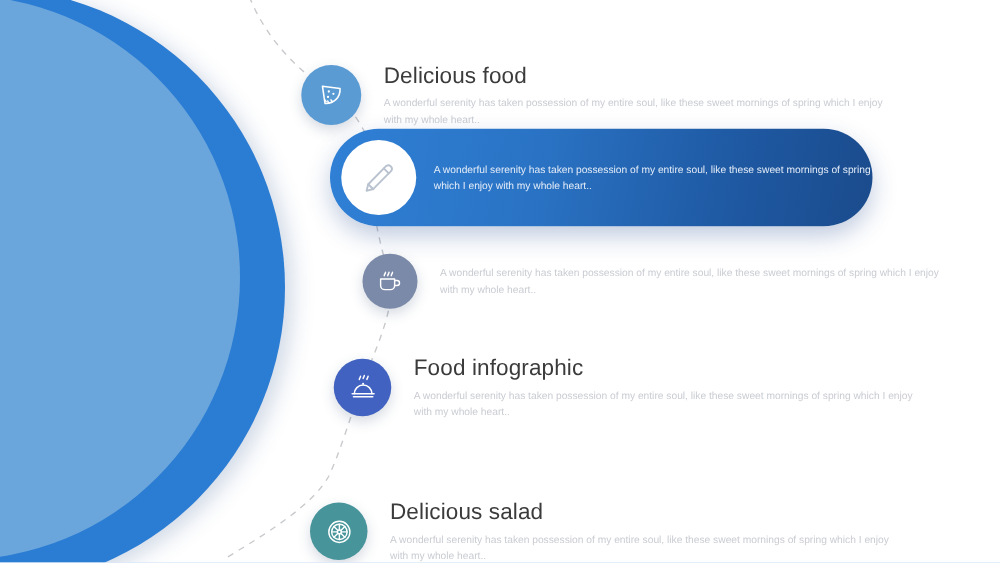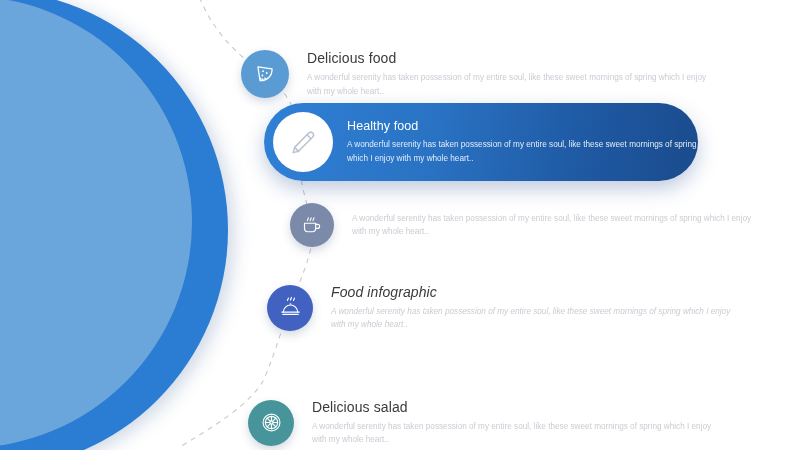--- a/index.html
+++ b/index.html
@@ -63,21 +63,21 @@
     border-radius: 50%;
     display: flex;
     align-items: center;
     justify-content: center;
     box-shadow: 0 4px 10px rgba(60,80,120,0.22);
   }
   .icon-badge svg { display: block; }
 
   .row-text { margin-left: 18px; }
   .row-title {
-    font-size: 14px;
+    font-size: 18px;
     color: #3b3b3b;
     letter-spacing: .1px;
     margin: 0 0 5px 0;
     white-space: nowrap;
   }
   .row-body {
     font-size: 8.2px;
     line-height: 1.62;
     color: #c9ccd2;
     margin: 0;
@@ -152,39 +152,38 @@
 
   <div id="card-healthy-food">
     <span class="icon-badge">
       <svg width="30" height="30" viewBox="0 0 24 24" fill="none" stroke="#b9c2cf" stroke-width="1.2" stroke-linecap="round" stroke-linejoin="round">
         <path d="M16.8 4.6 a2.3 2.3 0 0 1 3.2 3.2 L8.4 19.4 l-4.2 1.1 1.1-4.2 Z"></path>
         <path d="M15.2 6.2 l3.2 3.2"></path>
         <path d="M5.3 16.3 l3.2 3.2"></path>
       </svg>
     </span>
     <div class="row-text">
-      <p class="row-title">Healthy food</p>
       <p class="row-body">A wonderful  serenity has taken possession of my entire soul, like these sweet mornings of spring which I enjoy with my whole heart..</p>
     </div>
   </div>
 
   <div class="row" id="row-2" style="left:290px; top:203px;">
     <span class="icon-badge" style="width:44px;height:44px;background:#7b8aa8;">
       <svg width="24" height="24" viewBox="0 0 24 24" fill="none" stroke="#ffffff" stroke-width="1.15" stroke-linecap="round" stroke-linejoin="round">
         <path d="M4.5 10.2 h11.2 v5.1 a3.4 3.4 0 0 1 -3.4 3.4 H7.9 a3.4 3.4 0 0 1 -3.4 -3.4 Z"></path>
         <path d="M15.7 11.4 h1.9 a2 2 0 0 1 0 4 h-1.9"></path>
         <path d="M7.4 7.6 c0-1.2 1-1.6 1-2.8 M10.2 7.6 c0-1.2 1-1.6 1-2.8 M13 7.6 c0-1.2 1-1.6 1-2.8"></path>
       </svg>
     </span>
     <div class="row-text">
       <p class="row-body">A wonderful  serenity has taken possession of my entire soul, like these sweet mornings of spring which I enjoy with my whole heart..</p>
     </div>
   </div>
 
-  <div class="row" id="row-3" style="left:267px; top:284px;font-style:italic;">
+  <div class="row" id="row-3" style="left:267px; top:284px;">
     <span class="icon-badge" style="width:46px;height:46px;background:#4162c0;">
       <svg width="25" height="25" viewBox="0 0 24 24" fill="none" stroke="#ffffff" stroke-width="1.15" stroke-linecap="round" stroke-linejoin="round">
         <path d="M3.6 16.4 h16.8"></path>
         <path d="M5.2 16.4 a6.8 6.8 0 0 1 13.6 0"></path>
         <circle cx="12" cy="8.6" r="0.8" fill="#ffffff" stroke="none"></circle>
         <path d="M9.1 5.3 c0-1 0.9-1.4 0.9-2.4 M12 4.7 c0-1 0.9-1.4 0.9-2.4 M14.9 5.3 c0-1 0.9-1.4 0.9-2.4"></path>
         <path d="M4.6 18.6 h14.8"></path>
       </svg>
     </span>
     <div class="row-text">

